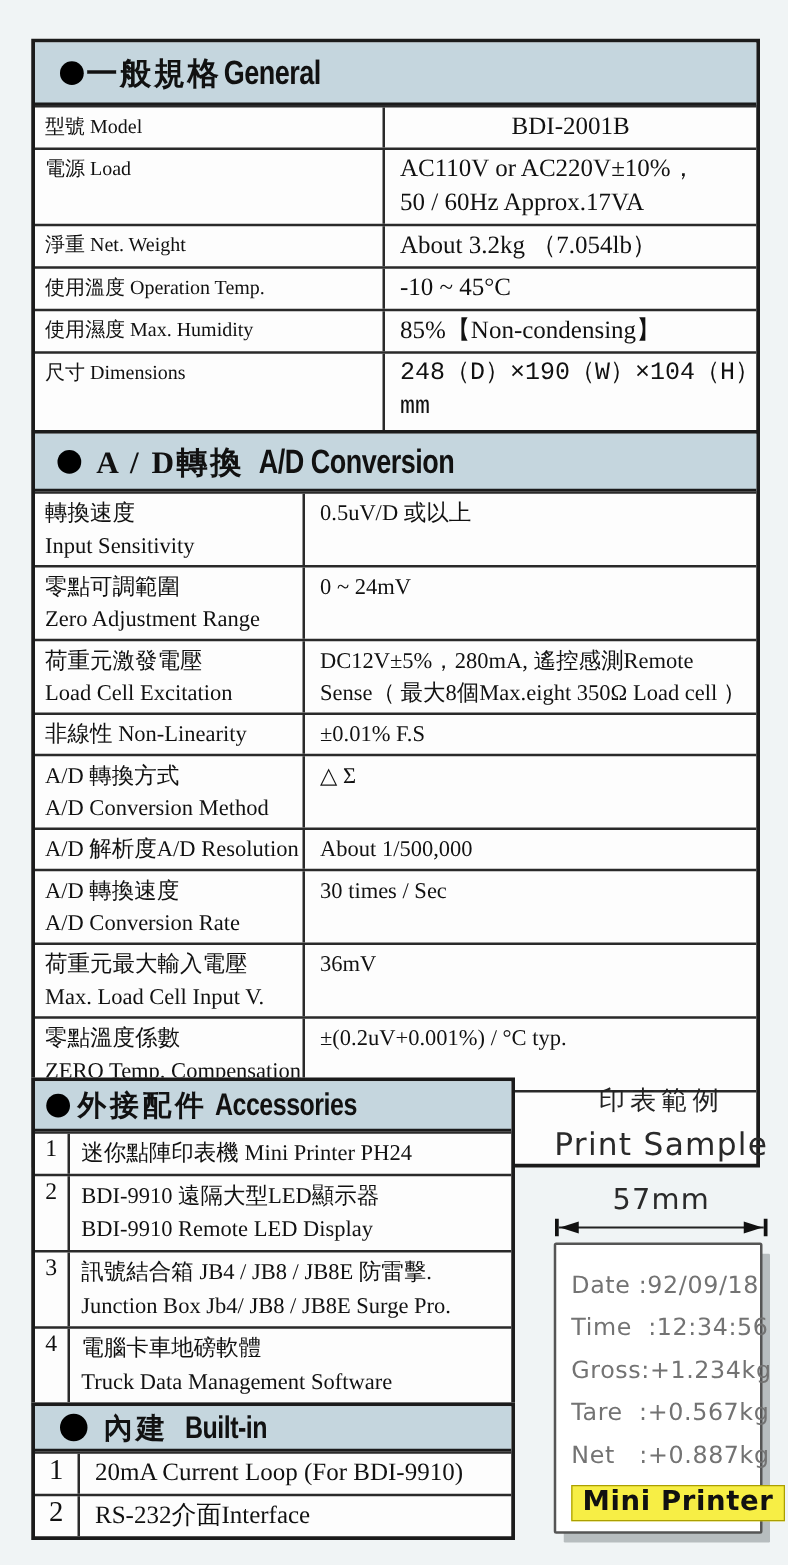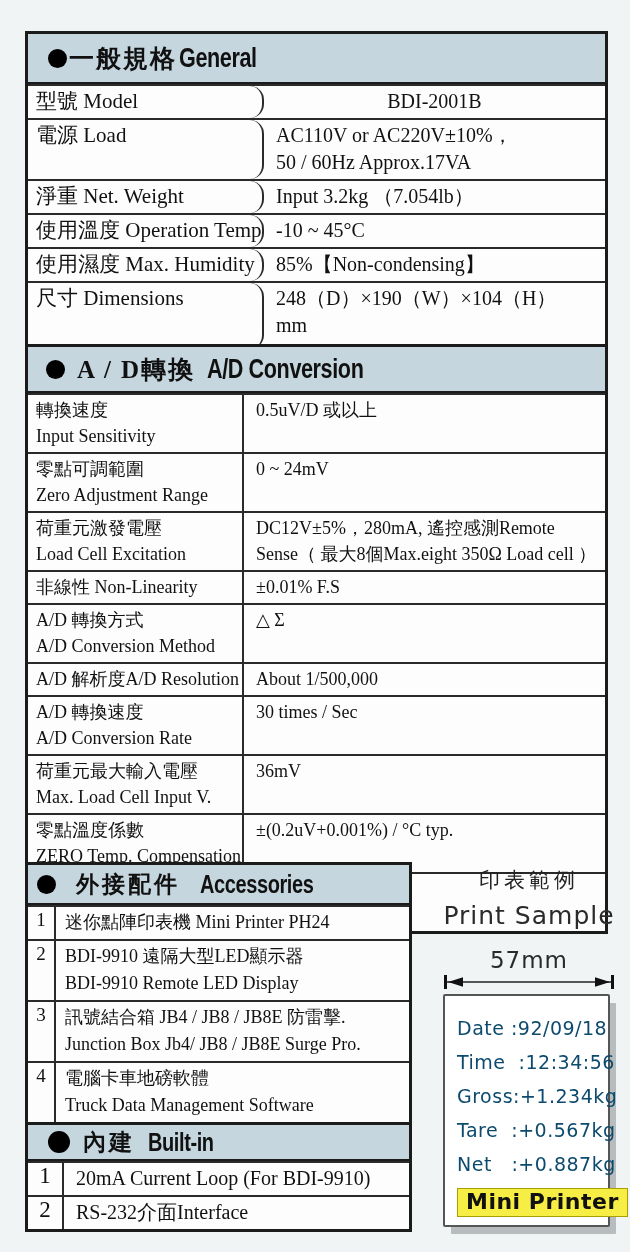--- a/index.html
+++ b/index.html
@@ -60,33 +60,33 @@
     flex:0 0 auto;
     overflow:hidden;
   }
   .tvalue{flex:1 1 auto;padding:2px 4px 3px 12px;}
   .tline{white-space:nowrap;}
   .center{text-align:center;padding-left:4px;}
 
   
   #tbl-general{left:25px;top:31px;width:583px;}
   #tbl-general .tbl-head{height:50px;padding-left:20px;gap:2px;}
-  #tbl-general .tlabel{width:236px;font-size:21px;line-height:27px;border-radius:14px;}
+  #tbl-general .tlabel{width:280px;font-size:16px;line-height:27px;}
   #tbl-general .tvalue{font-size:20px;line-height:27px;}
-  #tbl-general .trow:last-of-type .tvalue{padding-bottom:10px;}
+  #tbl-general .trow:last-of-type .tvalue{padding-bottom:10px;font-family:Liberation Mono, monospace;}
 
   
   #tbl-ad{left:25px;top:344px;width:583px;}
   #tbl-ad .tbl-head{height:46px;padding-left:18px;gap:12px;}
   #tbl-ad .tlabel{width:216px;font-size:18px;line-height:26px;}
   #tbl-ad .tvalue{font-size:18px;line-height:26px;}
 
   
   #tbl-acc{left:25px;top:862px;width:387px;}
-  #tbl-acc .tbl-head{height:40px;padding-left:9px;gap:20px;}
+  #tbl-acc .tbl-head{height:40px;padding-left:9px;gap:6px;}
   #tbl-acc .tbl-head .ht-zh{font-size:23px;letter-spacing:3px;}
   #tbl-acc .tbl-head .ht-en{font-size:25px;}
   .numcell{
     flex:0 0 28px;
     border-right:2px solid var(--line);
     text-align:center;
     font-size:19px;
     padding-top:2px;
   }
   .acc-text{flex:1 1 auto;padding:2px 2px 3px 9px;font-size:18px;line-height:27px;}
@@ -117,21 +117,21 @@
     margin:4px 8px 0 7px;
     width:167px;height:233px;
     background:#fff;
     border:2px solid #555;
     border-radius:2px;
     box-shadow:7px 8px 0 -1px #b7bdbf;
     padding:15px 0 0 12px;
   }
   .receipt-line{
     font-size:19px;line-height:34px;letter-spacing:0.5px;
-    white-space:pre;color:#0c4a6e;
+    white-space:pre;color:#737373;
   }
   .badge{
     display:block;width:max-content;
     margin:7px auto 0 auto;
     background:var(--highlight-yellow);
     border:1px solid #ab9f00;
     padding:0 8px 2px 8px;
     font-size:22px;font-weight:bold;color:#111;
     letter-spacing:0.5px;
   }
@@ -160,21 +160,21 @@
     <div class="tvalue">
       <div class="tline">AC110V or AC220V±10%，</div>
       <div class="tline">50 / 60Hz Approx.17VA</div>
     </div>
   </div>
   <div class="trow">
     <div class="tlabel">
         <div class="tline">淨重  Net. Weight</div>
       </div>
     <div class="tvalue">
-        <div class="tline">Input 3.2kg （7.054lb）</div>
+        <div class="tline">About 3.2kg （7.054lb）</div>
       </div>
   </div>
   <div class="trow">
     <div class="tlabel">
         <div class="tline">使用溫度  Operation Temp.</div>
       </div>
     <div class="tvalue">
         <div class="tline">-10 ~ 45°C</div>
       </div>
   </div>

